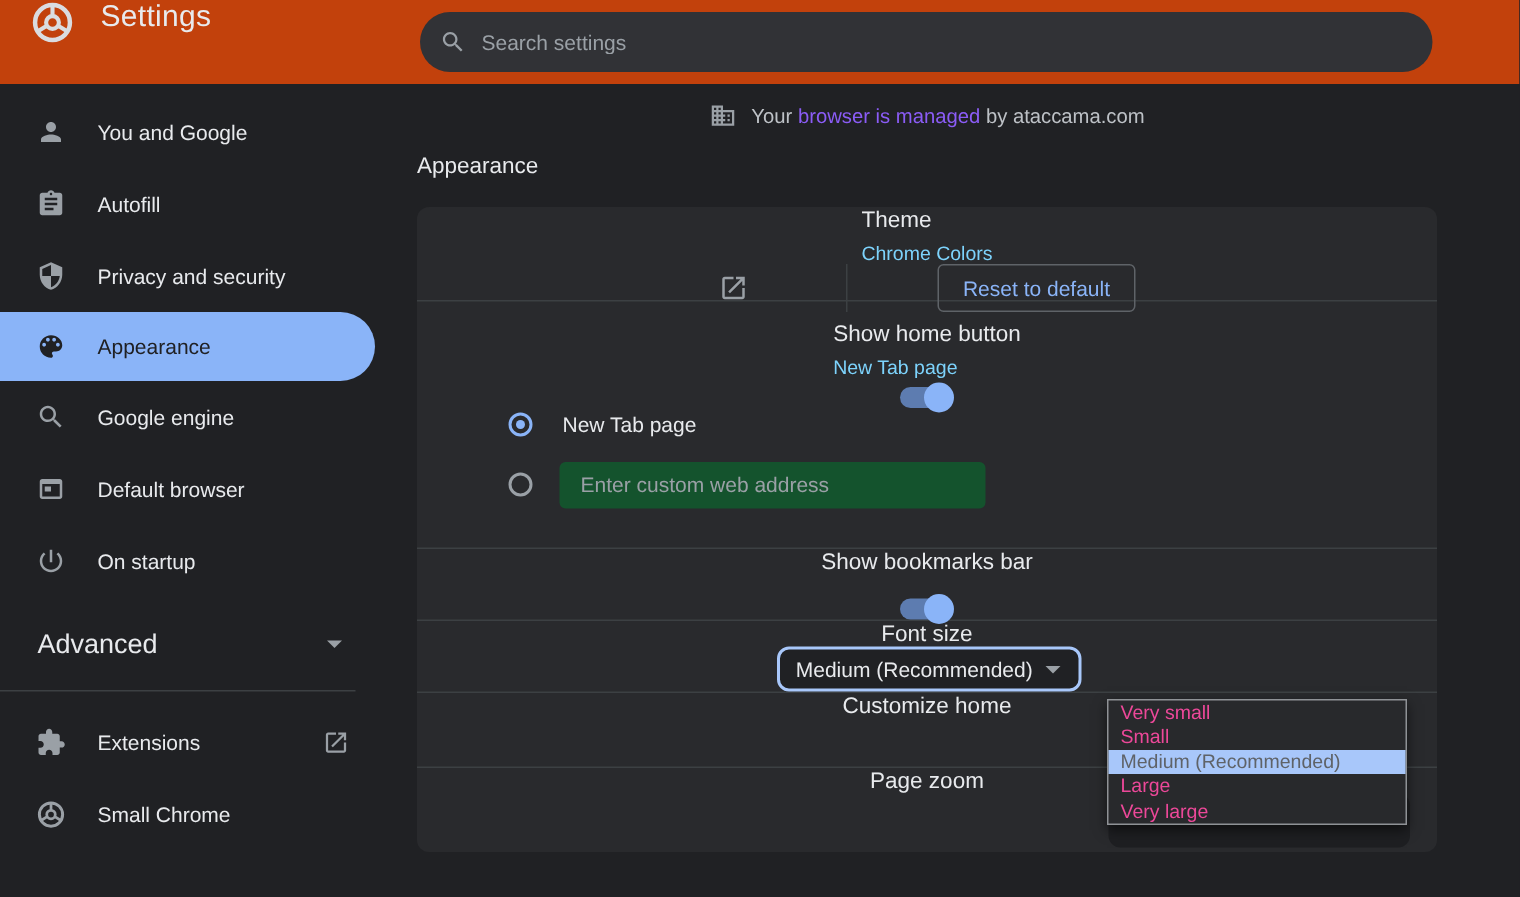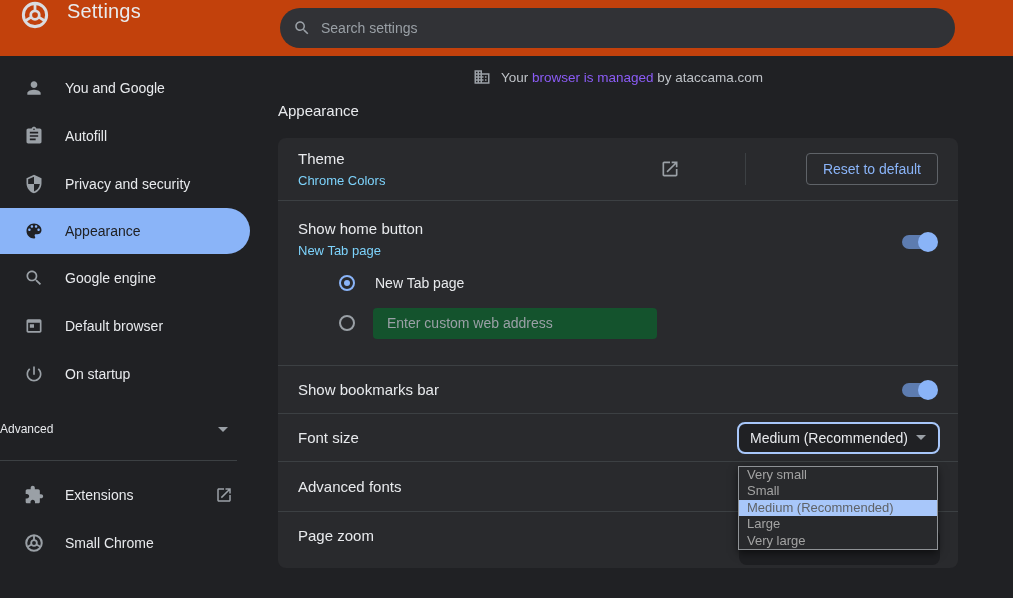--- a/index.html
+++ b/index.html
@@ -33,21 +33,21 @@
   .sidebar { position:absolute; top:56px; left:0; width:250px; bottom:0; padding-top:8px; }
   .nav-item {
     height:48px; display:flex; align-items:center; cursor:pointer;
     color:#e8eaed; font-size:14px; font-weight:500; position:relative;
   }
   .nav-item .nav-icon { width:20px; height:20px; margin-left:24px; color:#9aa0a6; flex:none; }
   .nav-item .nav-label { margin-left:21px; }
   .nav-item.selected { background:#8ab4f8; border-radius:0 24px 24px 0; color:#202124; height:46px; }
   .nav-item.selected .nav-icon { color:#202124; }
   .advanced-item { height:48px; margin-top:7px; display:flex; align-items:center; cursor:pointer; }
-  .advanced-item .nav-label { font-size:12px; font-weight:500; }
+  .advanced-item .nav-label { margin-left:25px; font-size:18px; font-weight:500; }
   .caret-down {
     position:absolute; right:22px; width:0; height:0;
     border-left:5px solid transparent; border-right:5px solid transparent; border-top:5px solid #9aa0a6;
   }
   .side-divider { height:1px; background:#3c4043; margin:7px 13px 10px 0; }
   .ext-icon { position:absolute; right:17px; width:18px; height:18px; color:#9aa0a6; }
 
   
   .main { position:absolute; top:56px; left:250px; width:763px; bottom:0; }
   .managed-notice {
@@ -56,21 +56,21 @@
   }
   .managed-notice svg { width:18px; height:18px; color:#9aa0a6; flex:none; }
   .managed-notice .notice-text { margin-left:10px; font-size:13.5px; color:#bdc1c6; }
   .managed-notice a { color:#8b5cf6; text-decoration:none; }
   .section-title { margin:4px 0 0 28px; font-size:15px; font-weight:500; color:#e8eaed; }
 
   .card {
     position:absolute; left:28px; top:82px; width:680px; height:430px;
     background:#292a2d; border-radius:8px; z-index:1;
   }
-  .row { display:flex; align-items:center; padding:0 20px; }
+  .row { display:flex; align-items:center; padding:0 20px;flex-direction:column; }
   .row .titles { flex:1; }
   .row-title { font-size:15px; color:#e8eaed; }
   .row-sub { font-size:13px; color:#7dd3fc; margin-top:6px; }
   .hdivider { height:1px; background:#3c4043; }
 
   .theme-row { height:62px; }
   .theme-right { display:flex; align-items:center;gap:44px; }
   .openlink-icon { width:20px; height:20px; color:#9aa0a6; cursor:pointer; }
   .vdivider { width:1px; height:32px; background:#3c4043; margin:0 16px 0 21px; }
   .reset-btn {
@@ -118,21 +118,21 @@
     background:#1e1f22; border-radius:8px; z-index:3; cursor:pointer;
   }
 
   
   .dropdown {
     position:absolute; left:738px; top:466px; width:200px; z-index:5;
     background:#28292c; border:1px solid #8f9296;
     box-shadow:0 3px 8px rgba(0,0,0,.55);
   }
   .dropdown .option {
-    height:16.4px; line-height:16.4px; font-size:13px; color:#a3a3a3;
+    height:16.4px; line-height:16.4px; font-size:13px; color:#ec4899;
     padding-left:8px; white-space:nowrap; cursor:default;
   }
   .dropdown .option.highlighted { background:#a8c7fa; color:#5f6368; }
 </style>
 </head>
 <body>
 
 <div class="header">
   <svg class="logo" viewBox="0 0 24 24">
     <circle cx="12" cy="12" r="9.3" fill="none" stroke="currentColor" stroke-width="2.4"></circle>
@@ -295,21 +295,21 @@
       </div>
       <div class="select-box">
         <span class="select-value">Medium (Recommended)</span>
         <span class="select-caret"></span>
       </div>
     </div>
     <div class="hdivider"></div>
 
     <div class="row customize-row">
       <div class="titles">
-        <div class="row-title">Advanced fonts</div>
+        <div class="row-title">Customize home</div>
       </div>
     </div>
     <div class="hdivider"></div>
 
     <div class="row pagezoom-row">
       <div class="titles">
         <div class="row-title">Page zoom</div>
       </div>
     </div>
   </section>

